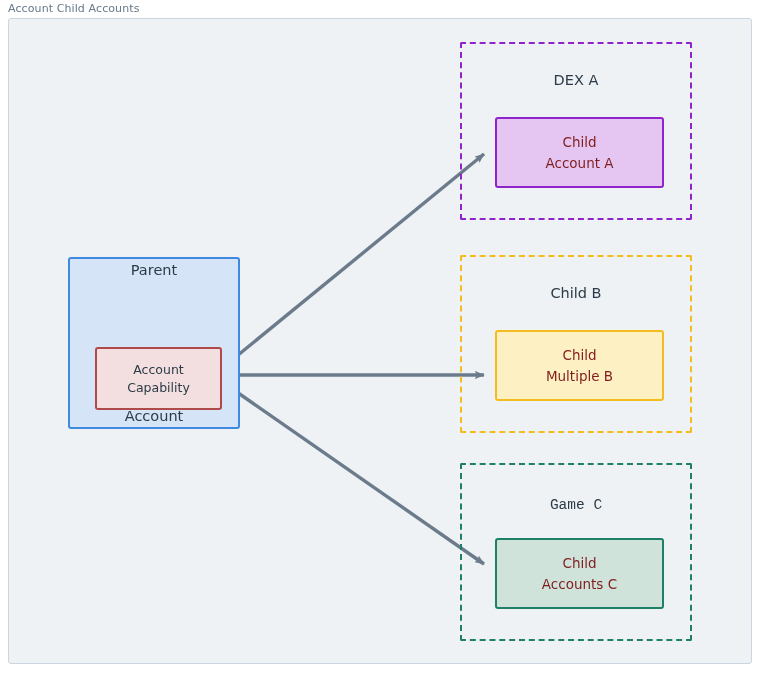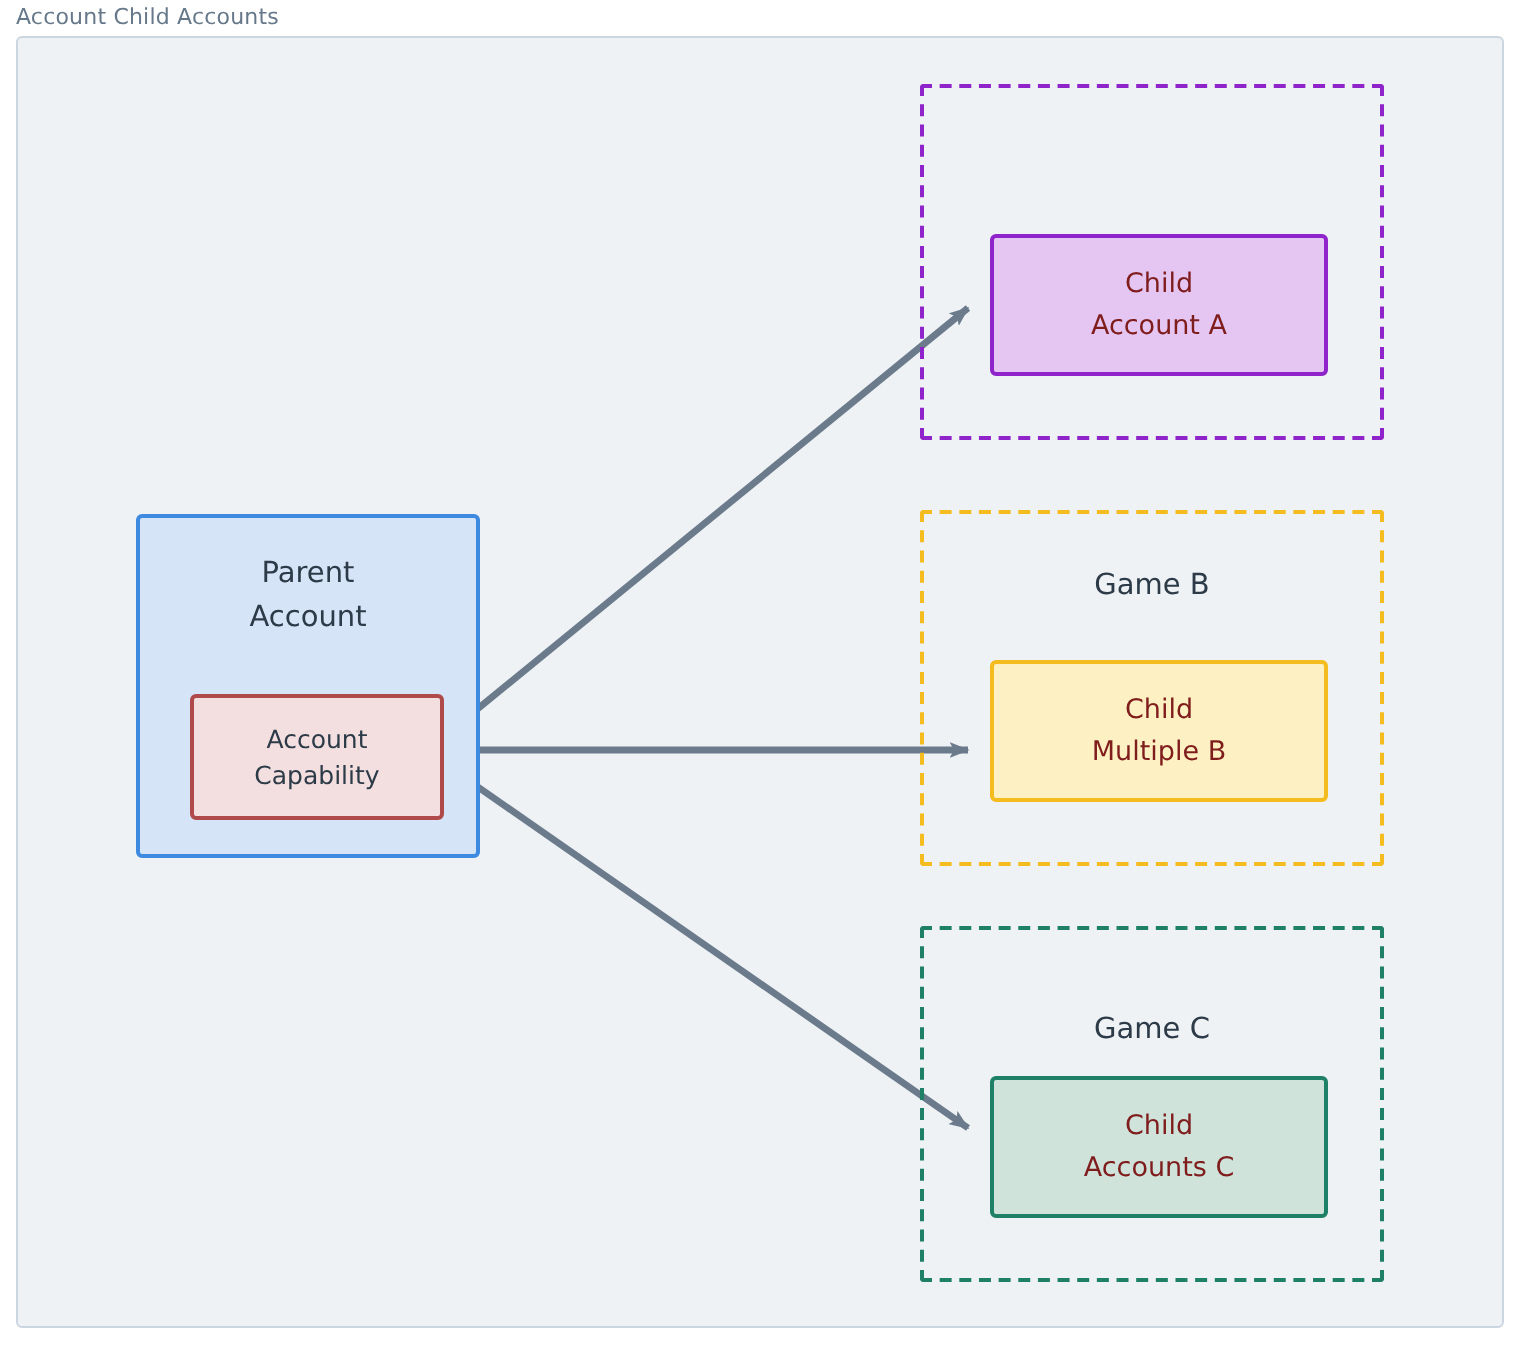--- a/index.html
+++ b/index.html
@@ -68,22 +68,21 @@
 
   
   #parent-account-node {
     left: 68px;
     top: 257px;
     width: 172px;
     height: 172px;
     background: #d6e4f7;
     border: 2px solid #3d8ae0;
     border-radius: 3px;
-    justify-content: flex-start;
-    padding-top: 17px;
+    justify-content: space-between;
   }
   #parent-account-node .node-label {
     font-size: 14.5px;
     line-height: 22px;
   }
 
   #account-capability-node {
     position: absolute;
     left: 25px;
     top: 88px;
@@ -120,21 +119,21 @@
     font-size: 14.5px;
     line-height: 20px;
     color: #2c3b47;
   }
 
   #group-dex-a  { left: 460px; top: 42px;  width: 232px; height: 178px; border-color: #8e24c9; }
   #group-defi-b { left: 460px; top: 255px; width: 232px; height: 178px; border-color: #f5bc1f; }
   #group-game-c { left: 460px; top: 463px; width: 232px; height: 178px; border-color: #1e8066; }
   #group-dex-a  .group-title { top: 26px; }
   #group-defi-b .group-title { top: 26px; }
-  #group-game-c .group-title { top: 40px; }
+  #group-game-c .group-title { top: 30px; font-family: Liberation Mono, monospace; }
 
   
   .child-node {
     position: absolute;
     box-sizing: border-box;
     left: 33px;
     top: 73px;
     width: 169px;
     height: 71px;
     border-width: 2px;
@@ -176,28 +175,29 @@
   <div class="node" id="parent-account-node">
     <div class="node-label">Parent</div>
     <div class="node-label">Account</div>
     <div id="account-capability-node">
       <div>Account</div>
       <div>Capability</div>
     </div>
   </div>
 
   <div class="group" id="group-dex-a">
+    <div class="group-title">DEX A</div>
     <div class="child-node" id="child-account-a-node">
       <div>Child</div>
       <div>Account A</div>
     </div>
   </div>
 
   <div class="group" id="group-defi-b">
-    <div class="group-title">Game B</div>
+    <div class="group-title">Child B</div>
     <div class="child-node" id="child-account-b-node">
       <div>Child</div>
       <div>Multiple B</div>
     </div>
   </div>
 
   <div class="group" id="group-game-c">
     <div class="group-title">Game C</div>
     <div class="child-node" id="child-account-c-node">
       <div>Child</div>

